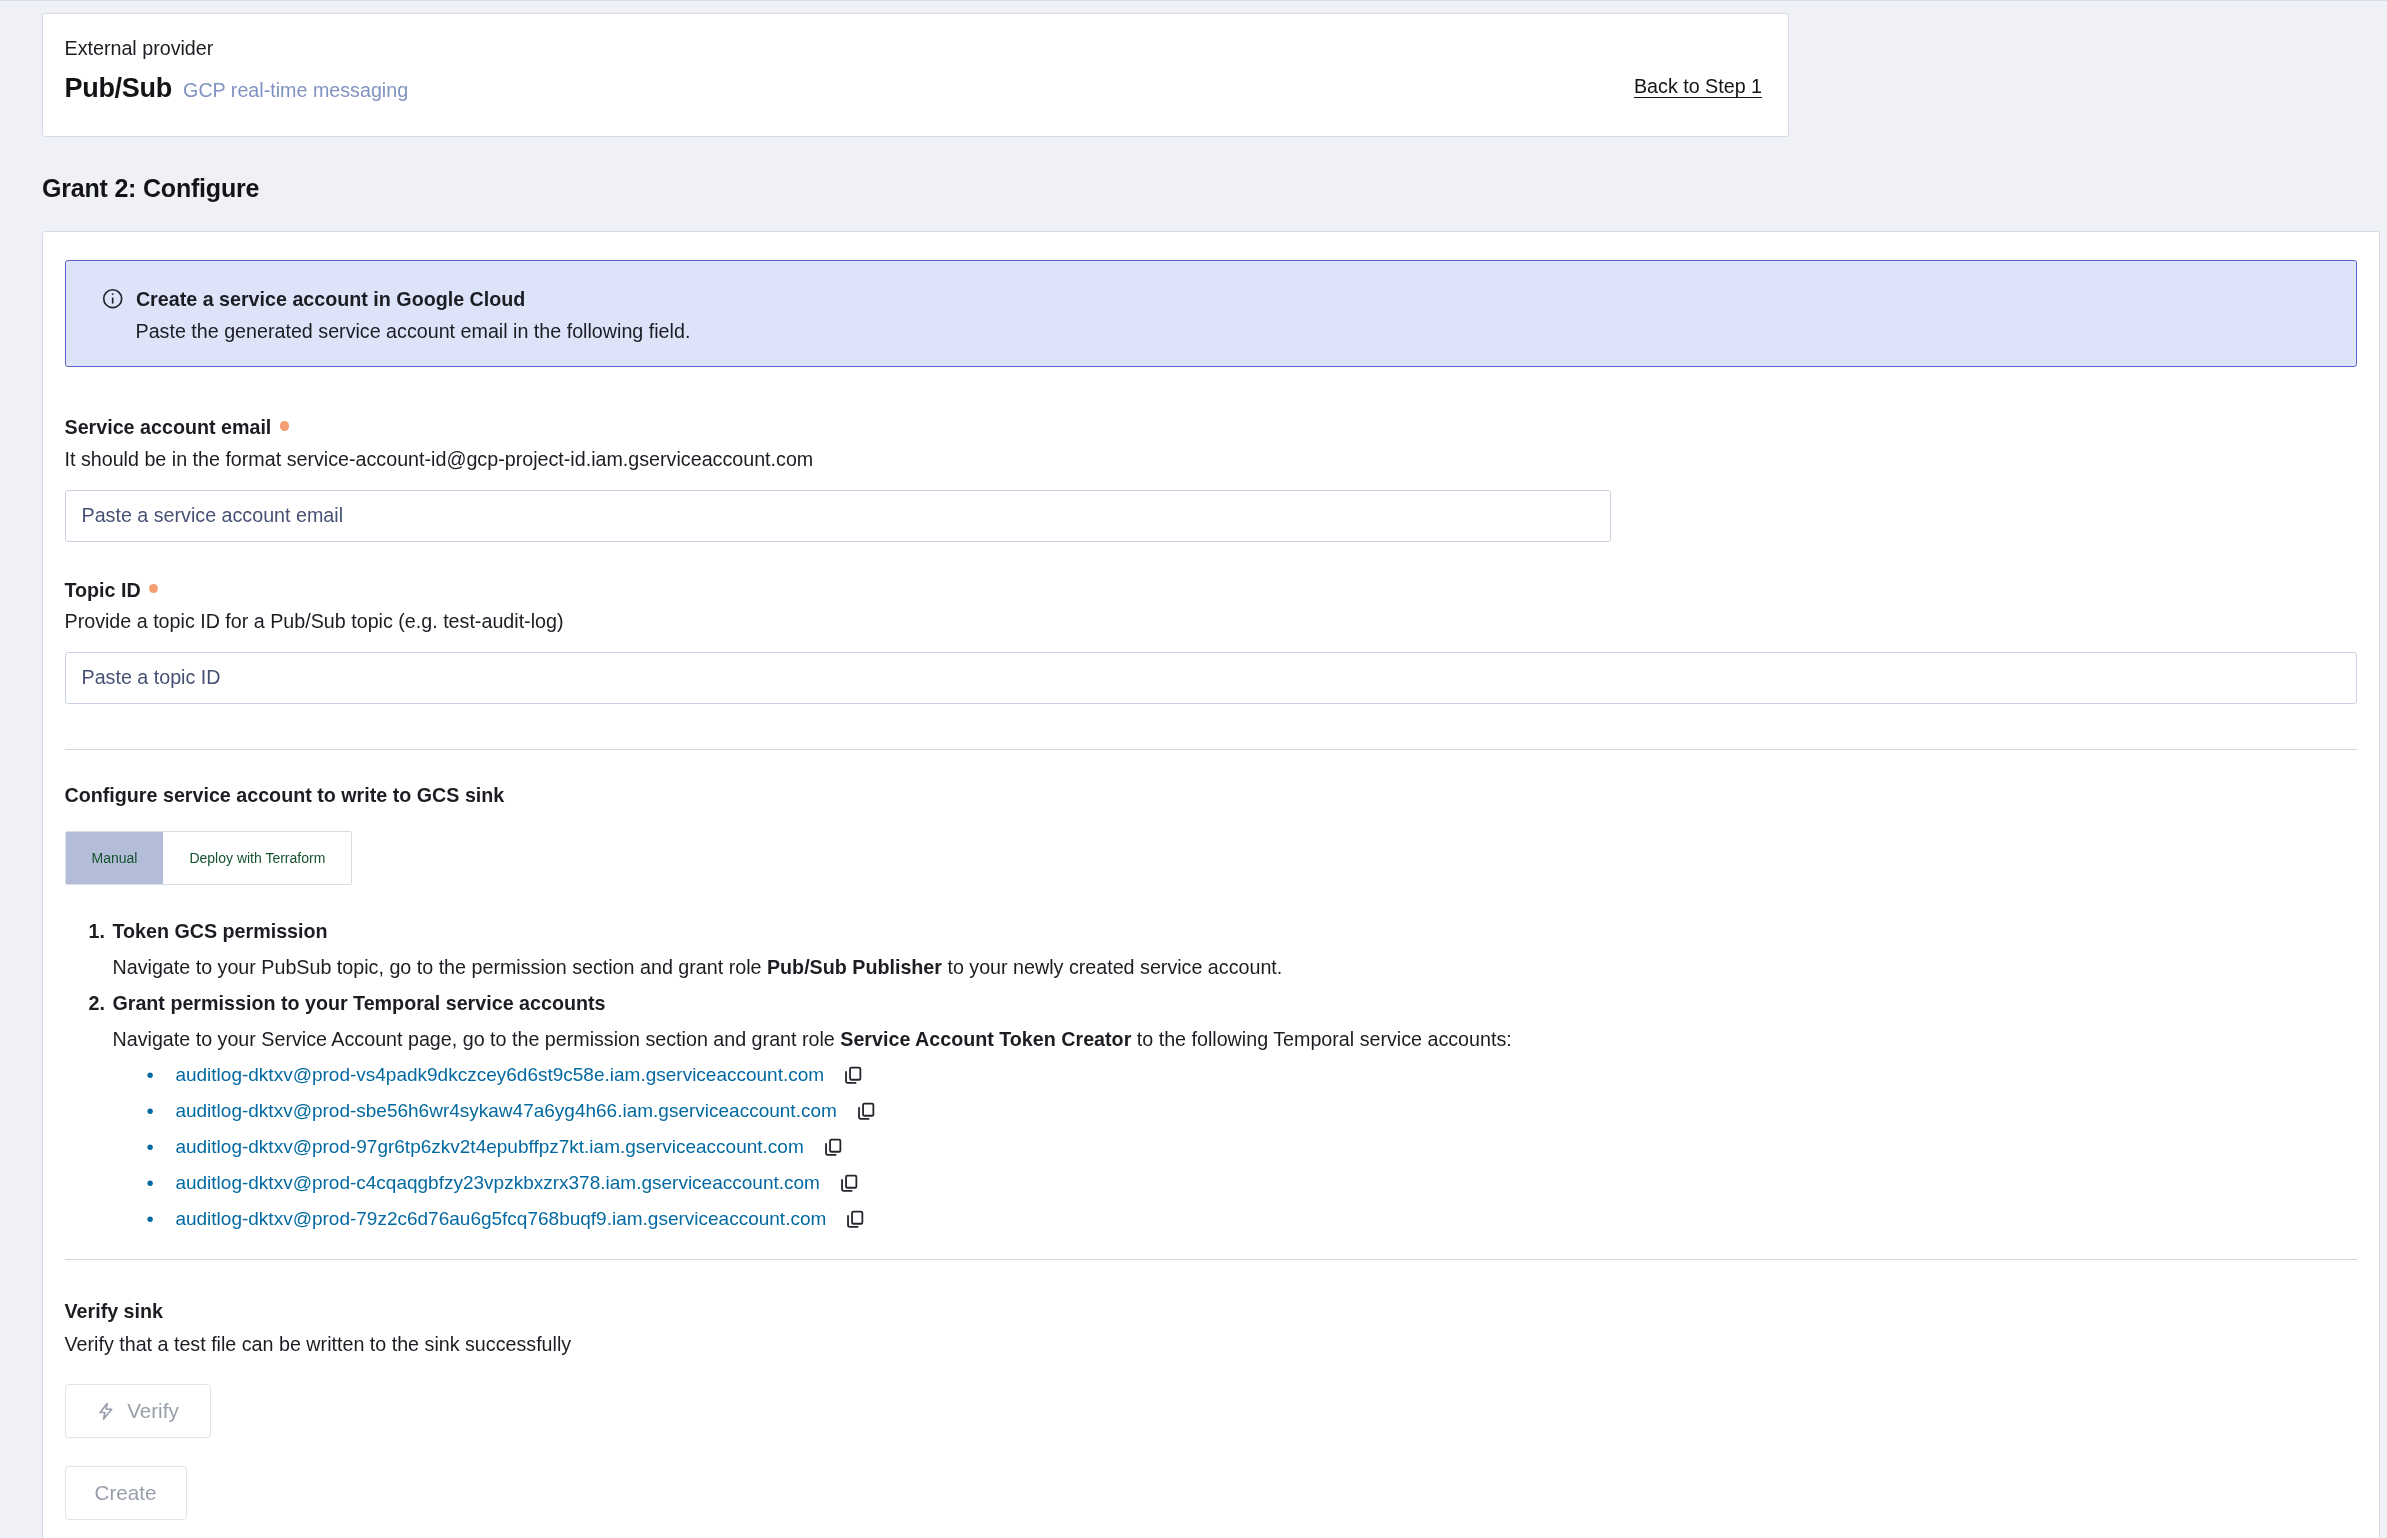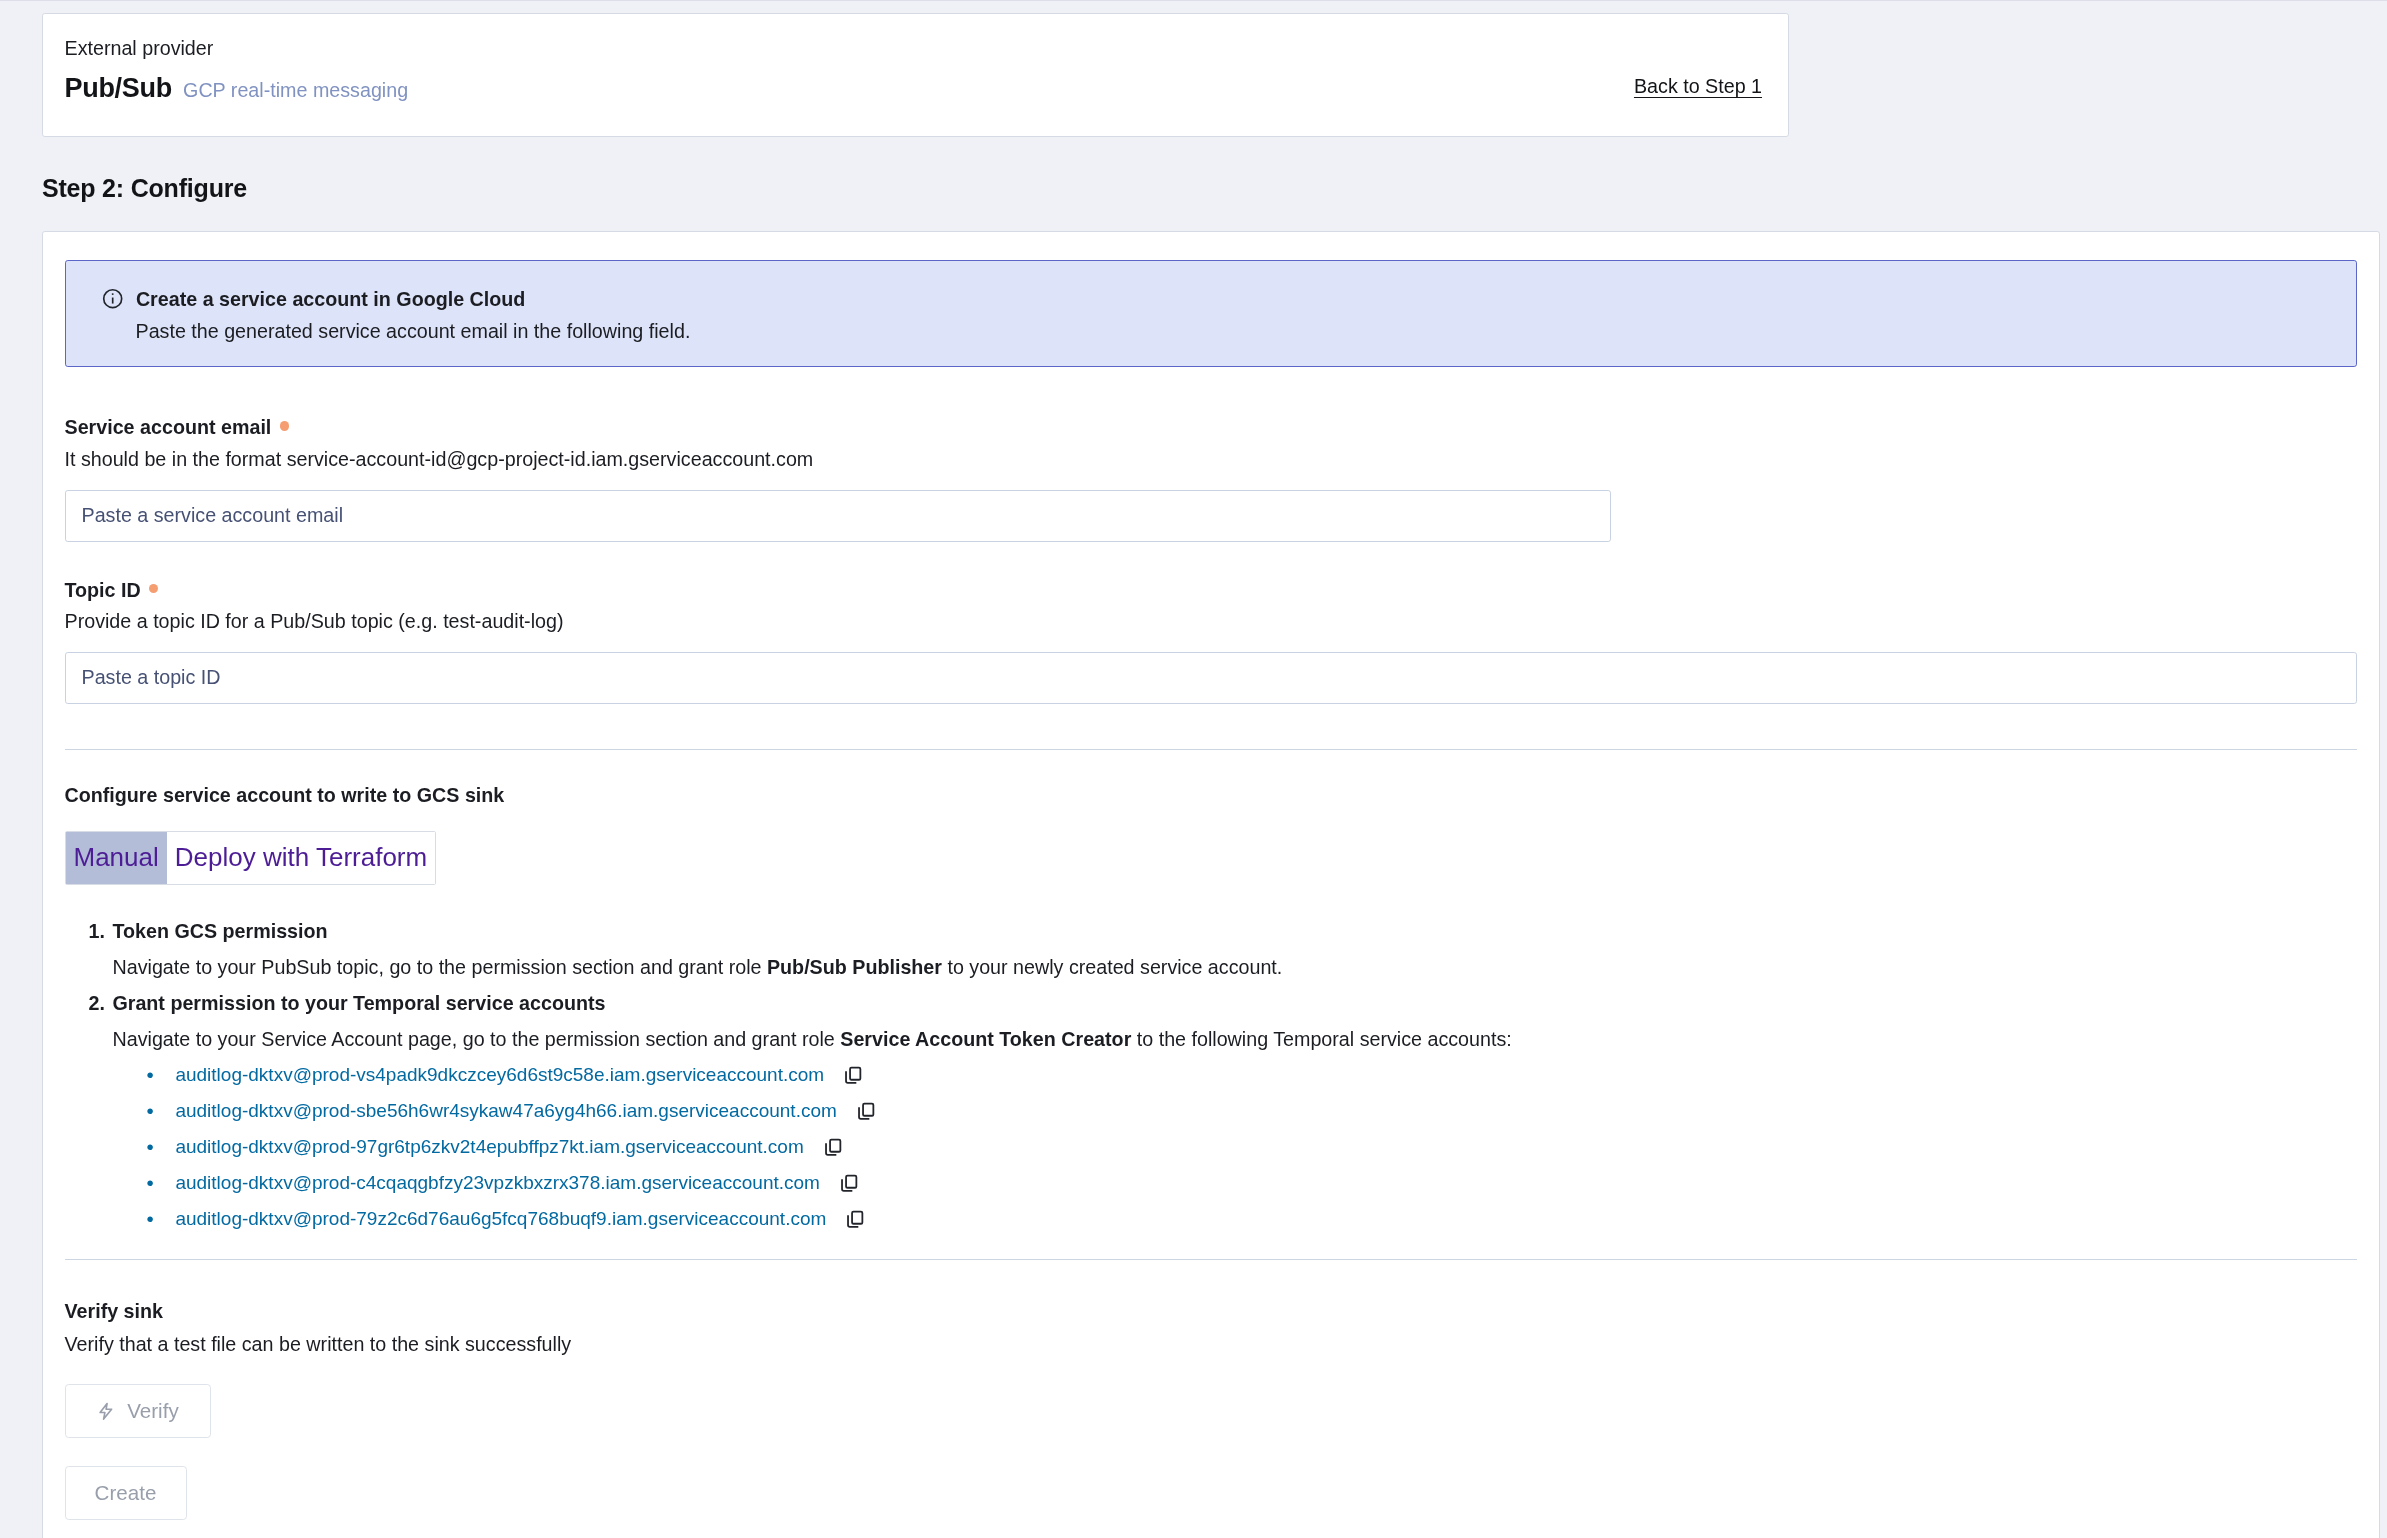--- a/index.html
+++ b/index.html
@@ -99,23 +99,23 @@
   .input-topic { width: 100%; }
 
   .divider { border: none; border-top: 0.9px solid #ccd5e2; margin-top: 45px; }
 
   
   .configure-title { margin-top: 34px; font-weight: 700; font-size: 19.7px; color: #1b1d22; }
   .tabs { margin-top: 24px; display: inline-flex; border: 0.9px solid #d8dce5; border-radius: 1.9px; }
   .tab {
     height: 52px;
     display: inline-flex; align-items: center; justify-content: center;
-    padding: 0 8px;
-    font-size: 26px;
-    color: #4c1d95;
+    padding: 0 26px;
+    font-size: 14px;
+    color: #14532d;
     background: #ffffff;
     cursor: pointer;
     white-space: nowrap;
   }
   .tab.selected { background: #b4bdd8; }
 
   .steps-list { margin: 28px 0 0 24px; }
   .step-item { line-height: 36px; }
   .step-head { display: flex; gap: 7.5px; }
   .step-num, .step-head-title { font-weight: 700; color: #1b1d22; }
@@ -156,21 +156,21 @@
     <div>
       <div class="header-eyebrow">External provider</div>
       <div class="header-provider-row">
         <span class="provider-name">Pub/Sub</span>
         <span class="provider-subtitle">GCP real-time messaging</span>
       </div>
     </div>
     <a class="back-link">Back to Step 1</a>
   </div>
 
-  <h1 class="step-title">Step 2: Configure</h1>
+  <h1 class="step-title">Grant 2: Configure</h1>
 
   <div class="main-card">
 
     
     <div class="alert">
       <div class="alert-title-row">
         <span class="alert-icon">
           <svg width="23.4" height="23.4" viewBox="0 0 24 24" fill="none" stroke="currentColor" stroke-width="1.7">
             <circle cx="12" cy="12" r="9.2"></circle>
             <line x1="12" y1="10.8" x2="12" y2="17"></line>

